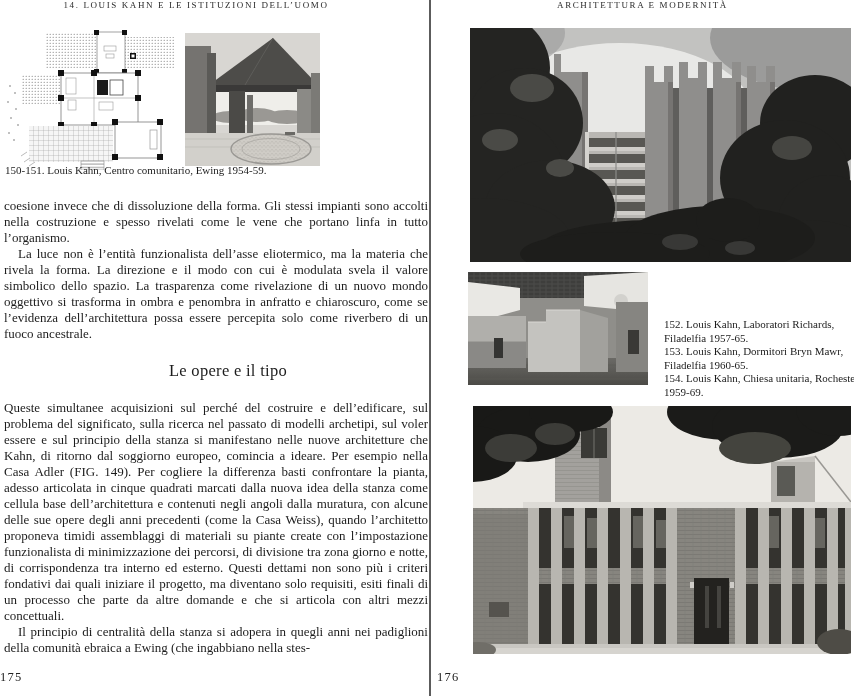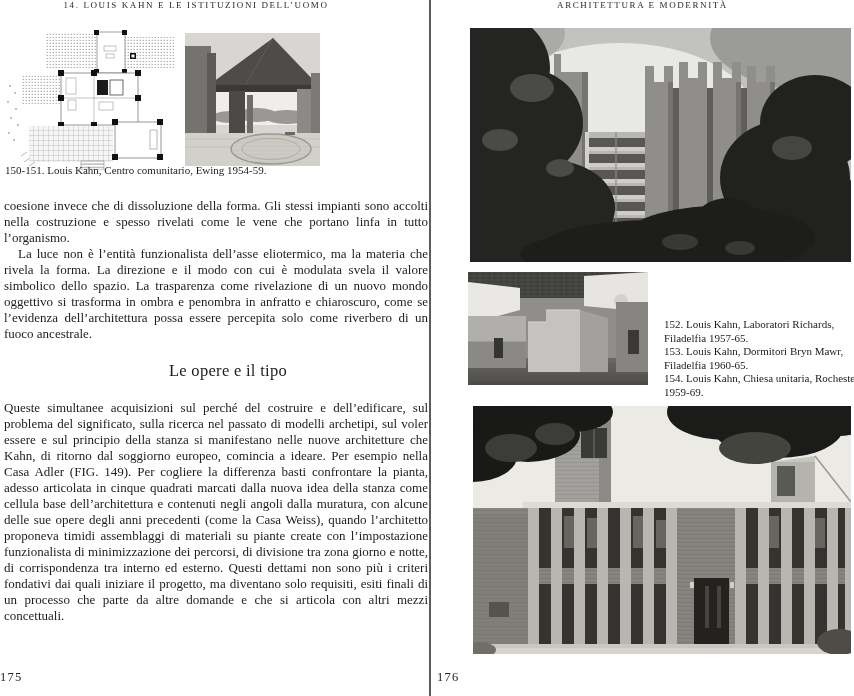--- a/index.html
+++ b/index.html
@@ -156,20 +156,21 @@
 
     <div class="abs bodytext" style="left:4px;top:198px;width:424px;">
       <p>coesione invece che di dissoluzione della forma. Gli stessi impianti sono accolti nella costruzione e spesso rivelati come le vene che portano linfa in tutto l’organismo.</p>
       <p class="indent">La luce non è l’entità funzionalista dell’asse eliotermico, ma la materia che rivela la forma. La direzione e il modo con cui è modulata svela il valore simbolico dello spazio. La trasparenza come rivelazione di un nuovo mondo oggettivo si trasforma in ombra e penombra in anfratto e chiaroscuro, come se l’evidenza dell’architettura possa essere percepita solo come riverbero di un fuoco ancestrale.</p>
     </div>
 
     <div class="abs sectionhead" style="left:16px;top:361px;width:424px;">Le opere e il tipo</div>
 
     <div class="abs bodytext" style="left:4px;top:400px;width:424px;">
       <p>Queste simultanee acquisizioni sul perché del costruire e dell’edificare, sul problema del significato, sulla ricerca nel passato di modelli archetipi, sul voler essere e sul principio della stanza si manifestano nelle nuove architetture che Kahn, di ritorno dal soggiorno europeo, comincia a ideare. Per esempio nella Casa Adler (FIG. 149). Per cogliere la differenza basti confrontare la pianta, adesso articolata in cinque quadrati marcati dalla nuova idea della stanza come cellula base dell’architettura e contenuti negli angoli dalla muratura, con alcune delle sue opere degli anni precedenti (come la Casa Weiss), quando l’architetto proponeva timidi assemblaggi di materiali su piante create con l’impostazione funzionalista di minimizzazione dei percorsi, di divisione tra zona giorno e notte, di corrispondenza tra interno ed esterno. Questi dettami non sono più i criteri fondativi dai quali iniziare il progetto, ma diventano solo requisiti, esiti finali di un processo che parte da altre domande e che si articola con altri mezzi concettuali.</p>
+      <p class="indent">Il principio di centralità della stanza si adopera in quegli anni nei padiglioni della comunità ebraica a Ewing (che ingabbiano nella stes-</p>
     </div>
 
     <div class="abs pagenum" style="left:0;top:670px;width:386px;">175</div>
   </div>
 
   <div class="divider" style="left:429px;"></div>
 
   <div class="abs" style="left:431px;top:0;width:423px;height:696px;">
 
     <div class="abs runhead" style="left:0;top:7;width:423px;">ARCHITETTURA E MODERNITÀ</div>

